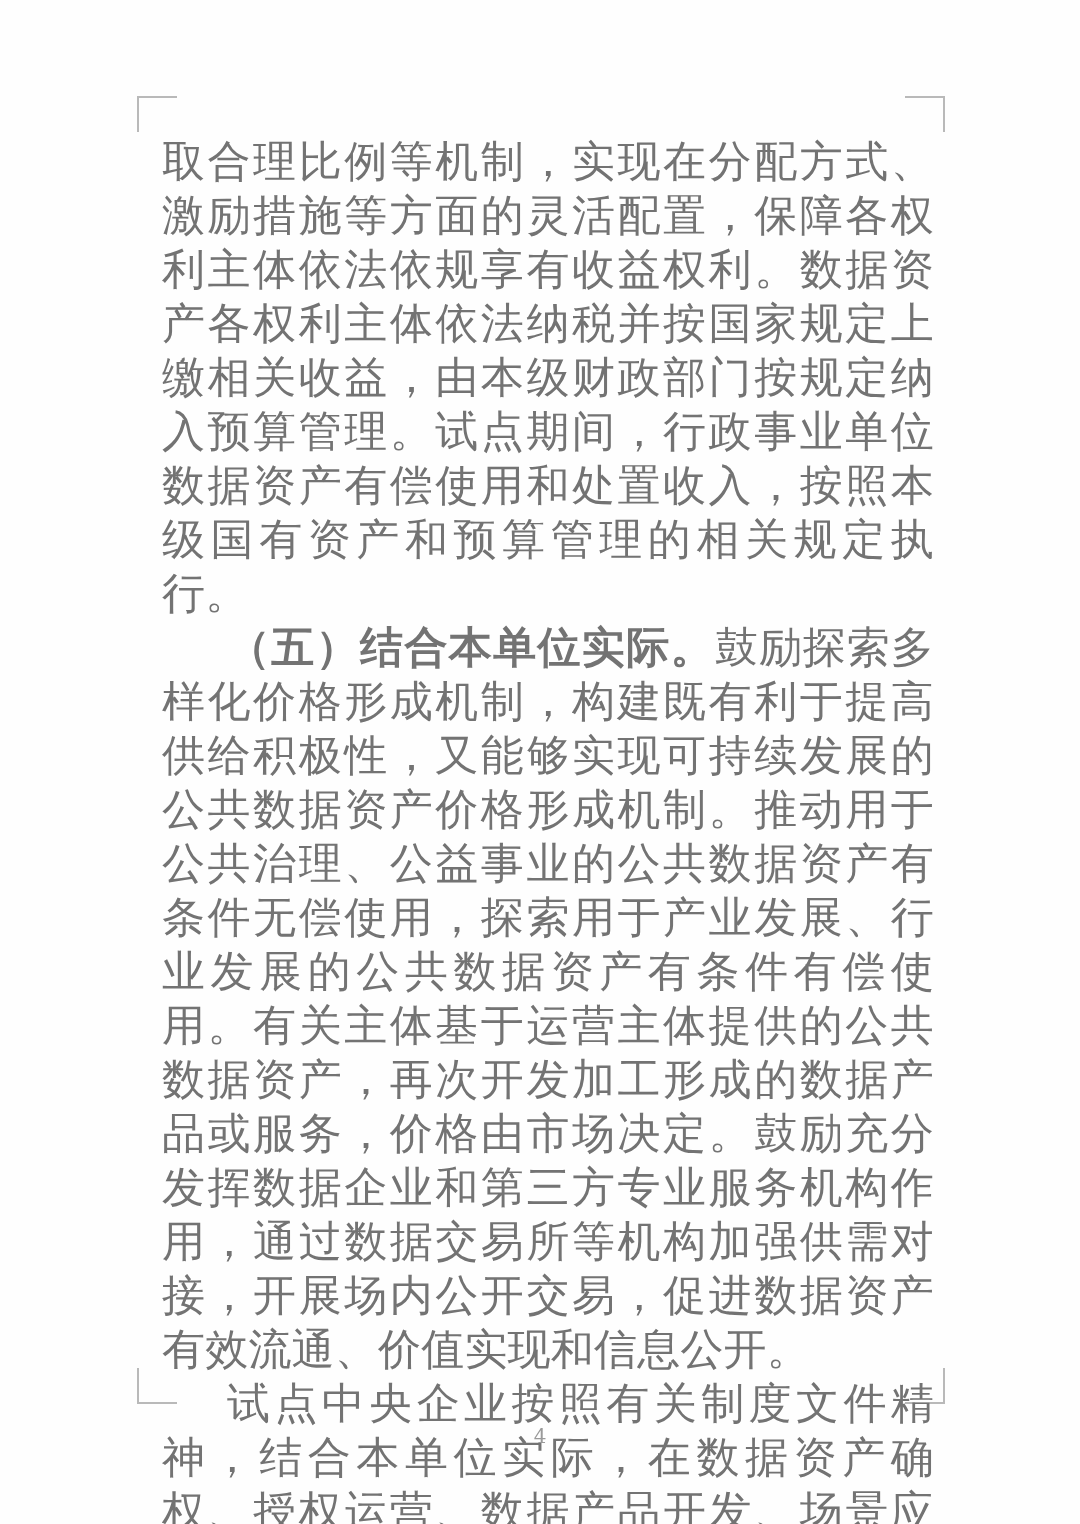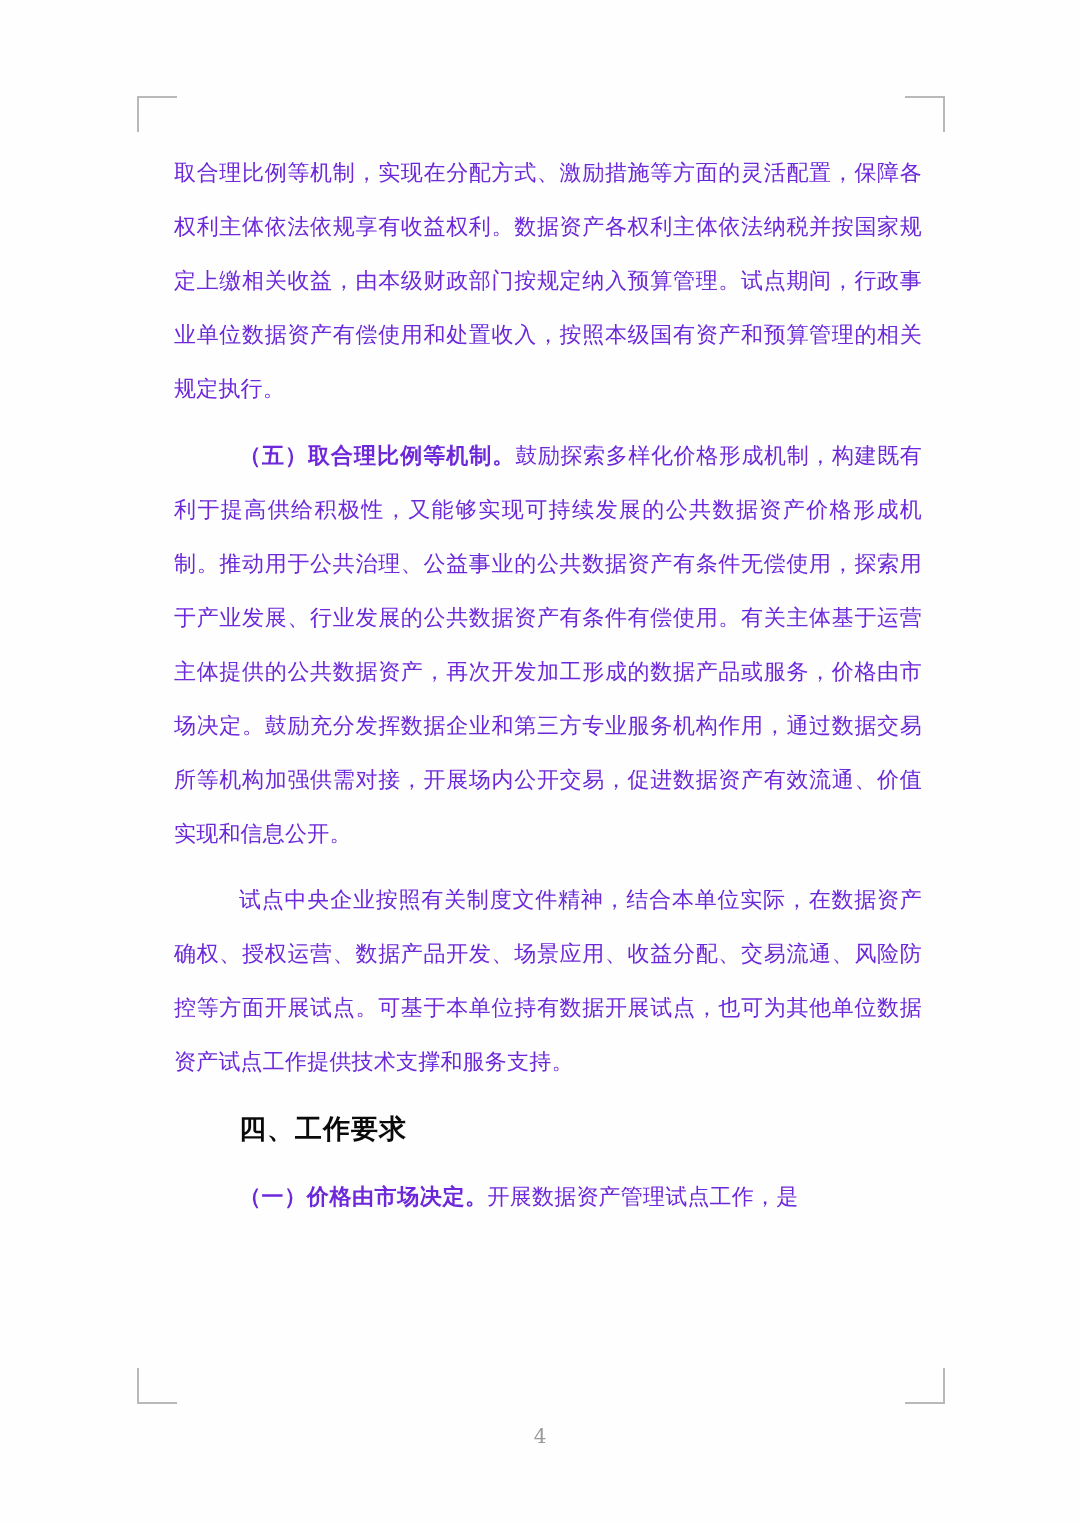--- a/index.html
+++ b/index.html
@@ -35,24 +35,24 @@
 
   
   .body-area {
     position: absolute;
     left: 162px;
     top: 134px;
     width: 772px;
   }
 
   .para {
-    margin: 12px;
-    font-size: 22px;
+    margin: 0;
+    font-size: 43px;
     line-height: 54px;
-    color: #6d28d9;
+    color: #737373;
     text-align: justify;
     text-justify: inter-character;
     letter-spacing: 0.2px;
     font-family: "DejaVu Serif", "Liberation Serif", serif;
     font-weight: 400;
     text-indent: 0;
   }
   .para.indent {
     text-indent: 65px;
   }
@@ -92,21 +92,21 @@
 
   <div class="crop tl"></div>
   <div class="crop tr"></div>
   <div class="crop bl"></div>
   <div class="crop br"></div>
 
   <div class="body-area">
 
     <p class="para">取合理比例等机制，实现在分配方式、激励措施等方面的灵活配置，保障各权利主体依法依规享有收益权利。数据资产各权利主体依法纳税并按国家规定上缴相关收益，由本级财政部门按规定纳入预算管理。试点期间，行政事业单位数据资产有偿使用和处置收入，按照本级国有资产和预算管理的相关规定执行。</p>
 
-    <p class="para indent"><span class="lead">（五）取合理比例等机制。</span><span>鼓励探索多样化价格形成机制，构建既有利于提高供给积极性，又能够实现可持续发展的公共数据资产价格形成机制。推动用于公共治理、公益事业的公共数据资产有条件无偿使用，探索用于产业发展、行业发展的公共数据资产有条件有偿使用。有关主体基于运营主体提供的公共数据资产，再次开发加工形成的数据产品或服务，价格由市场决定。鼓励充分发挥数据企业和第三方专业服务机构作用，通过数据交易所等机构加强供需对接，开展场内公开交易，促进数据资产有效流通、价值实现和信息公开。</span></p>
+    <p class="para indent"><span class="lead">（五）结合本单位实际。</span><span>鼓励探索多样化价格形成机制，构建既有利于提高供给积极性，又能够实现可持续发展的公共数据资产价格形成机制。推动用于公共治理、公益事业的公共数据资产有条件无偿使用，探索用于产业发展、行业发展的公共数据资产有条件有偿使用。有关主体基于运营主体提供的公共数据资产，再次开发加工形成的数据产品或服务，价格由市场决定。鼓励充分发挥数据企业和第三方专业服务机构作用，通过数据交易所等机构加强供需对接，开展场内公开交易，促进数据资产有效流通、价值实现和信息公开。</span></p>
 
     <p class="para indent">试点中央企业按照有关制度文件精神，结合本单位实际，在数据资产确权、授权运营、数据产品开发、场景应用、收益分配、交易流通、风险防控等方面开展试点。可基于本单位持有数据开展试点，也可为其他单位数据资产试点工作提供技术支撑和服务支持。</p>
 
     <p class="heading">四、工作要求</p>
 
     <p class="para indent"><span class="lead">（一）价格由市场决定。</span><span>开展数据资产管理试点工作，是</span></p>
 
   </div>
 
   <div class="page-number">4</div>

